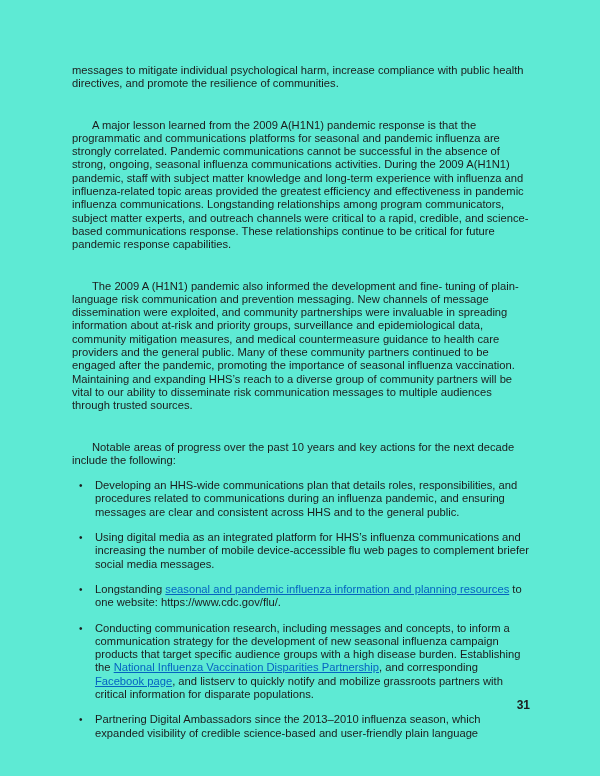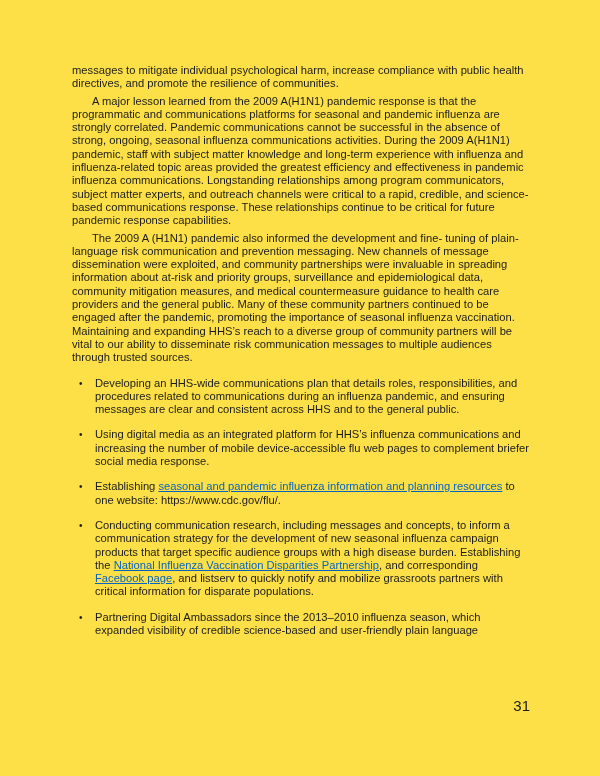--- a/index.html
+++ b/index.html
@@ -1,34 +1,34 @@
 <!DOCTYPE html>
 <html><head>
 <meta charset="utf-8">
 <style>
   * { margin: 0; padding: 0; box-sizing: border-box; }
   html, body { background: #ffffff; }
   .page {
     position: relative;
     width: 600px;
     height: 776px;
-    background: #fde047;
+    background: #5eead4;
     font-family: "Liberation Sans", sans-serif;
     font-size: 11.2px;
     line-height: 13.3px;
     color: #1c1c1c;
     overflow: hidden;
   }
   .content {
     position: absolute;
     left: 72px;
     top: 64px;
     width: 458px;
   }
-  p.para { margin-top: 4px; text-align: left; }
+  p.para { margin-top: 28px; text-align: left; }
   p.para.first-block { margin-top: 0; }
   p.para.indent { text-indent: 20px; }
   .bullet-item {
     position: relative;
     padding-left: 23px;
     margin-top: 12px;
   }
   .bullet-marker {
     position: absolute;
     left: 7px;
@@ -36,32 +36,34 @@
     font-size: 10px;
   }
   a.doc-link {
     color: #0563C1;
     cursor: pointer;
   }
   .page-number {
     position: absolute;
     right: 70px;
     top: 699px;
-    font-size: 15px;
+    font-size: 12px;
     color: #1c1c1c;
+    font-weight: bold;
   }
 </style>
 </head>
 <body>
 
 <div class="page">
   <div class="content" id="doc-content">
       <p class="para first-block"><span>messages to mitigate individual psychological harm, increase compliance with public health directives, and promote the resilience of communities.</span></p>
       <p class="para indent"><span>A major lesson learned from the 2009 A(H1N1) pandemic response is that the programmatic and communications platforms for seasonal and pandemic influenza are strongly correlated. Pandemic communications cannot be successful in the absence of strong, ongoing, seasonal influenza communications activities.  During the 2009 A(H1N1) pandemic, staff with subject matter knowledge and long-term experience with influenza and influenza-related topic areas provided the greatest efficiency and effectiveness in pandemic influenza communications. Longstanding relationships among program communicators, subject matter experts, and outreach channels were critical to a rapid, credible, and science-based communications response. These relationships continue to be critical for future pandemic response capabilities.</span></p>
       <p class="para indent"><span>The 2009 A (H1N1) pandemic also informed the development and fine- tuning of plain-language risk communication and prevention messaging. New channels of message dissemination were exploited, and community partnerships were invaluable in spreading information about at-risk and priority groups, surveillance and epidemiological data, community mitigation measures, and medical countermeasure guidance to health care providers and the general public. Many of these community partners continued to be engaged after the pandemic, promoting the importance of seasonal influenza vaccination.  Maintaining and expanding HHS’s reach to a diverse group of community partners will be vital to our ability to disseminate risk communication messages to multiple audiences through trusted sources.</span></p>
+      <p class="para indent"><span>Notable areas of progress over the past 10 years and key actions for the next decade include the following:</span></p>
       <div class="bullet-item"><span class="bullet-marker">•</span><span><span>Developing an HHS-wide communications plan that details roles, responsibilities, and procedures related to communications during an influenza pandemic, and ensuring messages are clear and consistent across HHS and to the general public.</span></span></div>
-      <div class="bullet-item"><span class="bullet-marker">•</span><span><span>Using digital media as an integrated platform for HHS’s influenza communications and increasing the number of mobile device-accessible flu web pages to complement briefer social media response.</span></span></div>
-      <div class="bullet-item"><span class="bullet-marker">•</span><span><span>Establishing </span><a class="doc-link" href="#">seasonal and pandemic influenza information and planning resources</a><span> to one website: https://www.cdc.gov/flu/.</span></span></div>
+      <div class="bullet-item"><span class="bullet-marker">•</span><span><span>Using digital media as an integrated platform for HHS’s influenza communications and increasing the number of mobile device-accessible flu web pages to complement briefer social media messages.</span></span></div>
+      <div class="bullet-item"><span class="bullet-marker">•</span><span><span>Longstanding </span><a class="doc-link" href="#">seasonal and pandemic influenza information and planning resources</a><span> to one website: https://www.cdc.gov/flu/.</span></span></div>
       <div class="bullet-item"><span class="bullet-marker">•</span><span><span>Conducting communication research, including messages and concepts, to inform a communication strategy for the development of new seasonal influenza campaign products that target specific audience groups with a high disease burden. Establishing the </span><a class="doc-link" href="#">National Influenza Vaccination Disparities Partnership</a><span>, and corresponding </span><a class="doc-link" href="#">Facebook page</a><span>, and listserv to quickly notify and mobilize grassroots partners with critical information for disparate populations.</span></span></div>
       <div class="bullet-item"><span class="bullet-marker">•</span><span><span>Partnering Digital Ambassadors since the 2013–2010 influenza season, which expanded visibility of credible science-based and user-friendly plain language</span></span></div>
     </div>
   <div class="page-number">31</div>
 </div>
 
 </body></html>

